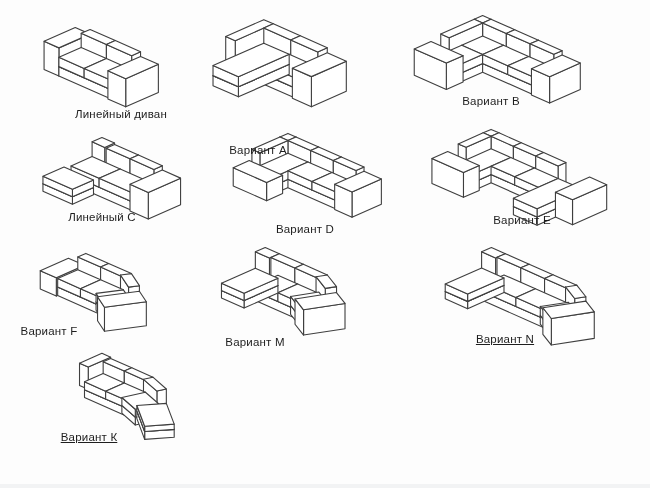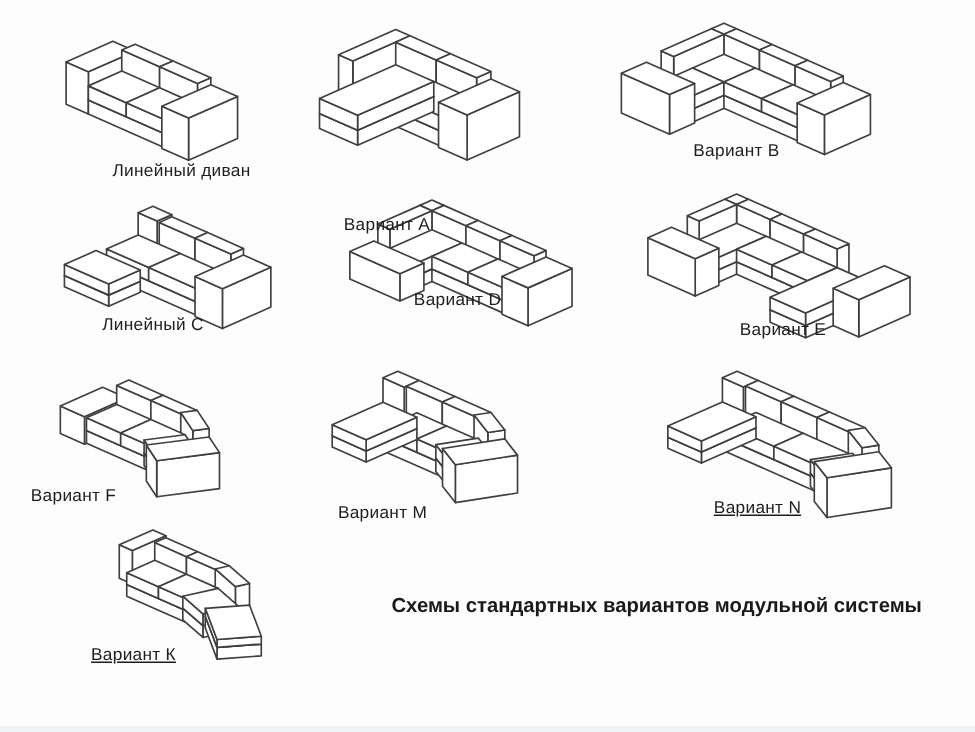--- a/index.html
+++ b/index.html
@@ -55,21 +55,21 @@
   #fig-variant-e  {left:410px; top:128px; width:220px; height:100px;}
   #fig-variant-f  {left:10px;  top:252px; width:168px; height:82px;}
   #fig-variant-m  {left:170px; top:246px; width:228px; height:92px;}
   #fig-variant-n  {left:398px; top:246px; width:245px; height:102px;}
   #fig-variant-k  {left:20px;  top:352px; width:215px; height:90px;}
   
   #lbl-0{left:84px;  top:108px;margin-left:37px;}
   #lbl-1{left:258px; top:100px;margin-top:44px;}
   #lbl-2{left:491px; top:95px;}
   #lbl-3{left:102px; top:211px;}
-  #lbl-4{left:305px; top:194px;}
+  #lbl-4{left:305px; top:223px;}
   #lbl-5{left:502px; top:214px;margin-left:20px;}
   #lbl-6{left:49px;  top:325px;text-align:center;}
   #lbl-7{left:255px; top:336px;}
   #lbl-8{left:505px; top:333px;text-decoration:underline;}
   #lbl-9{left:89px;  top:431px;text-decoration:underline;}
 </style>
 </head>
 <body>
 
 <div id="page" style="--line: #3f3f3f; --text: #1e1e1e; background: rgb(253, 253, 253);">
@@ -446,16 +446,15 @@
   <div class="variant-label" id="lbl-1">Вариант А</div>
   <div class="variant-label" id="lbl-2">Вариант В</div>
   <div class="variant-label" id="lbl-3">Линейный С</div>
   <div class="variant-label" id="lbl-4">Вариант D</div>
   <div class="variant-label" id="lbl-5">Вариант Е</div>
   <div class="variant-label" id="lbl-6">Вариант F</div>
   <div class="variant-label" id="lbl-7">Вариант М</div>
   <div class="variant-label" id="lbl-8">Вариант N</div>
   <div class="variant-label" id="lbl-9">Вариант К</div>
 
-  <div class="caption">Схемы стандартных вариантов модульной системы</div>
 
   <div class="page-edge"></div>
 </div>
 
 </body></html>

